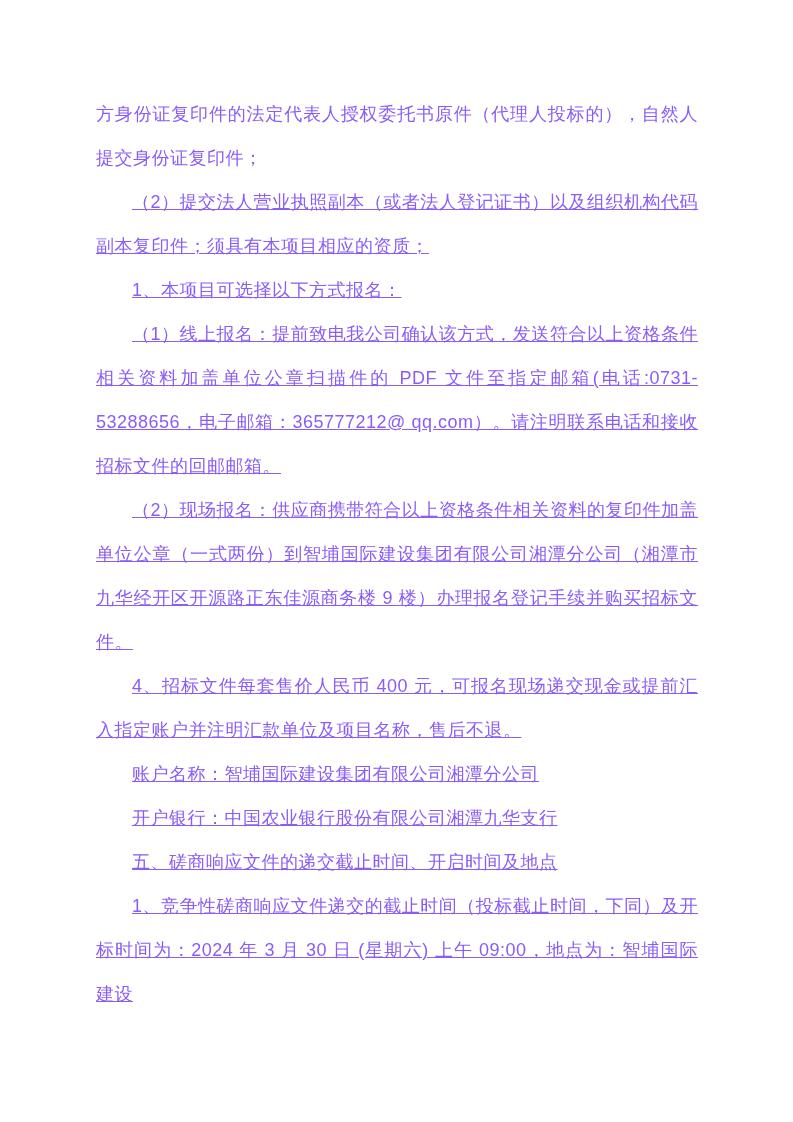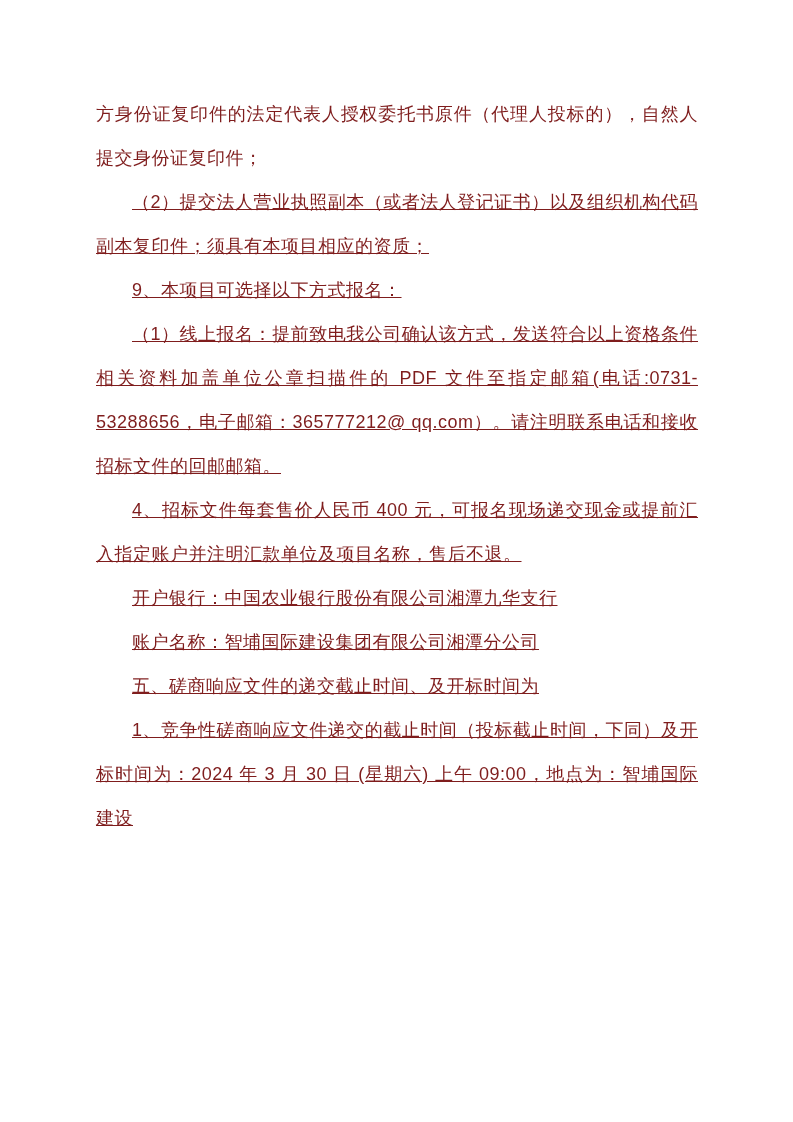--- a/index.html
+++ b/index.html
@@ -9,21 +9,21 @@
   }
   .page {
     position: relative;
     width: 793px;
     height: 1122px;
     margin: 0 auto;
     background: #ffffff;
     box-sizing: border-box;
     padding: 92px 95px 62px 96px;
     font-family: "Liberation Sans", "DejaVu Sans", sans-serif;
-    color: #7f1d1d;
+    color: #8b5cf6;
     overflow: hidden;
   }
   .doc-body p {
     margin: 0;
     padding: 0;
     font-size: 18px;
     line-height: 44px;
     text-align: justify;
     letter-spacing: 0.5px;
     word-break: break-word;
@@ -33,21 +33,22 @@
     text-decoration: underline;
   }
 </style>
 </head>
 <body>
 
 <div class="page">
   <div class="doc-body">
     <p>方身份证复印件的法定代表人授权委托书原件（代理人投标的），自然人提交身份证复印件；</p>
     <p class="indent">（2）提交法人营业执照副本（或者法人登记证书）以及组织机构代码副本复印件；须具有本项目相应的资质；</p>
-    <p class="indent">9、本项目可选择以下方式报名：</p>
+    <p class="indent">1、本项目可选择以下方式报名：</p>
     <p class="indent">（1）线上报名：提前致电我公司确认该方式，发送符合以上资格条件相关资料加盖单位公章扫描件的 PDF 文件至指定邮箱(电话:0731-53288656，电子邮箱：365777212@ qq.com）。请注明联系电话和接收招标文件的回邮邮箱。</p>
+    <p class="indent">（2）现场报名：供应商携带符合以上资格条件相关资料的复印件加盖单位公章（一式两份）到智埔国际建设集团有限公司湘潭分公司（湘潭市九华经开区开源路正东佳源商务楼 9 楼）办理报名登记手续并购买招标文件。</p>
     <p class="indent">4、招标文件每套售价人民币 400 元，可报名现场递交现金或提前汇入指定账户并注明汇款单位及项目名称，售后不退。</p>
+    <p class="indent">账户名称：智埔国际建设集团有限公司湘潭分公司</p>
     <p class="indent">开户银行：中国农业银行股份有限公司湘潭九华支行</p>
-    <p class="indent">账户名称：智埔国际建设集团有限公司湘潭分公司</p>
-    <p class="indent">五、磋商响应文件的递交截止时间、及开标时间为</p>
+    <p class="indent">五、磋商响应文件的递交截止时间、开启时间及地点</p>
     <p class="indent">1、竞争性磋商响应文件递交的截止时间（投标截止时间，下同）及开标时间为：2024 年 3 月 30 日 (星期六) 上午 09:00，地点为：智埔国际建设</p>
   </div>
 </div>
 
 </body></html>

